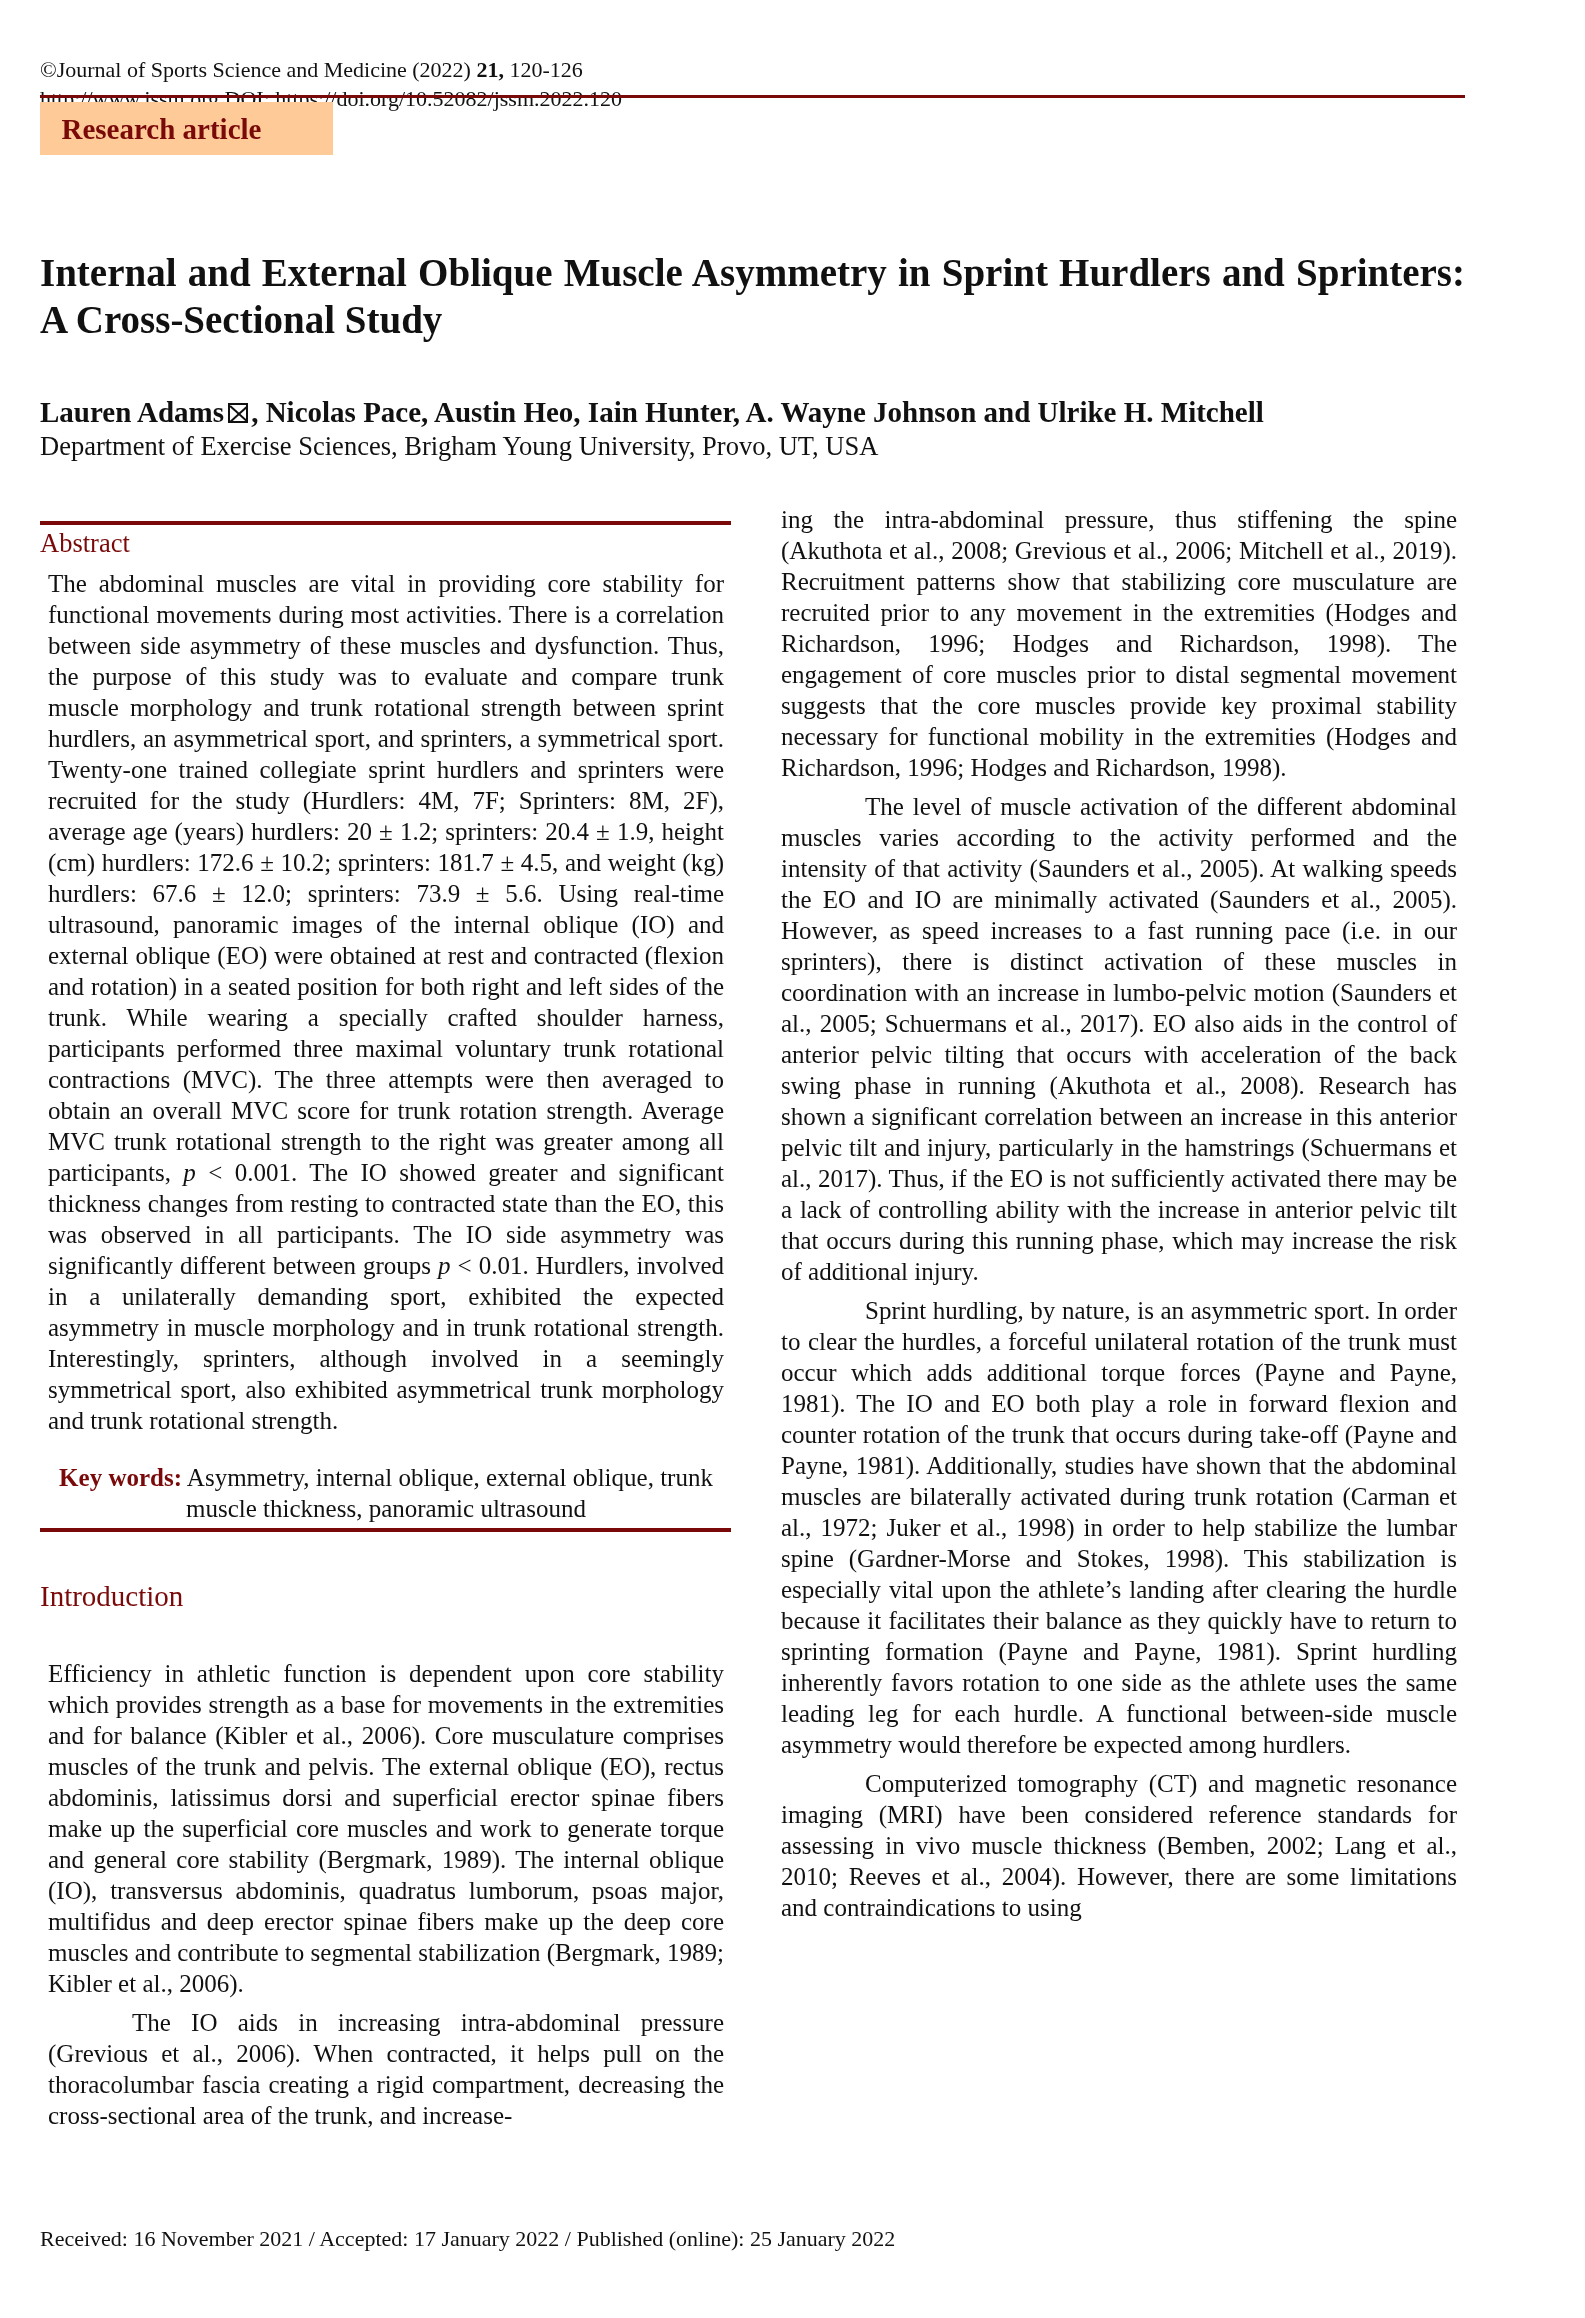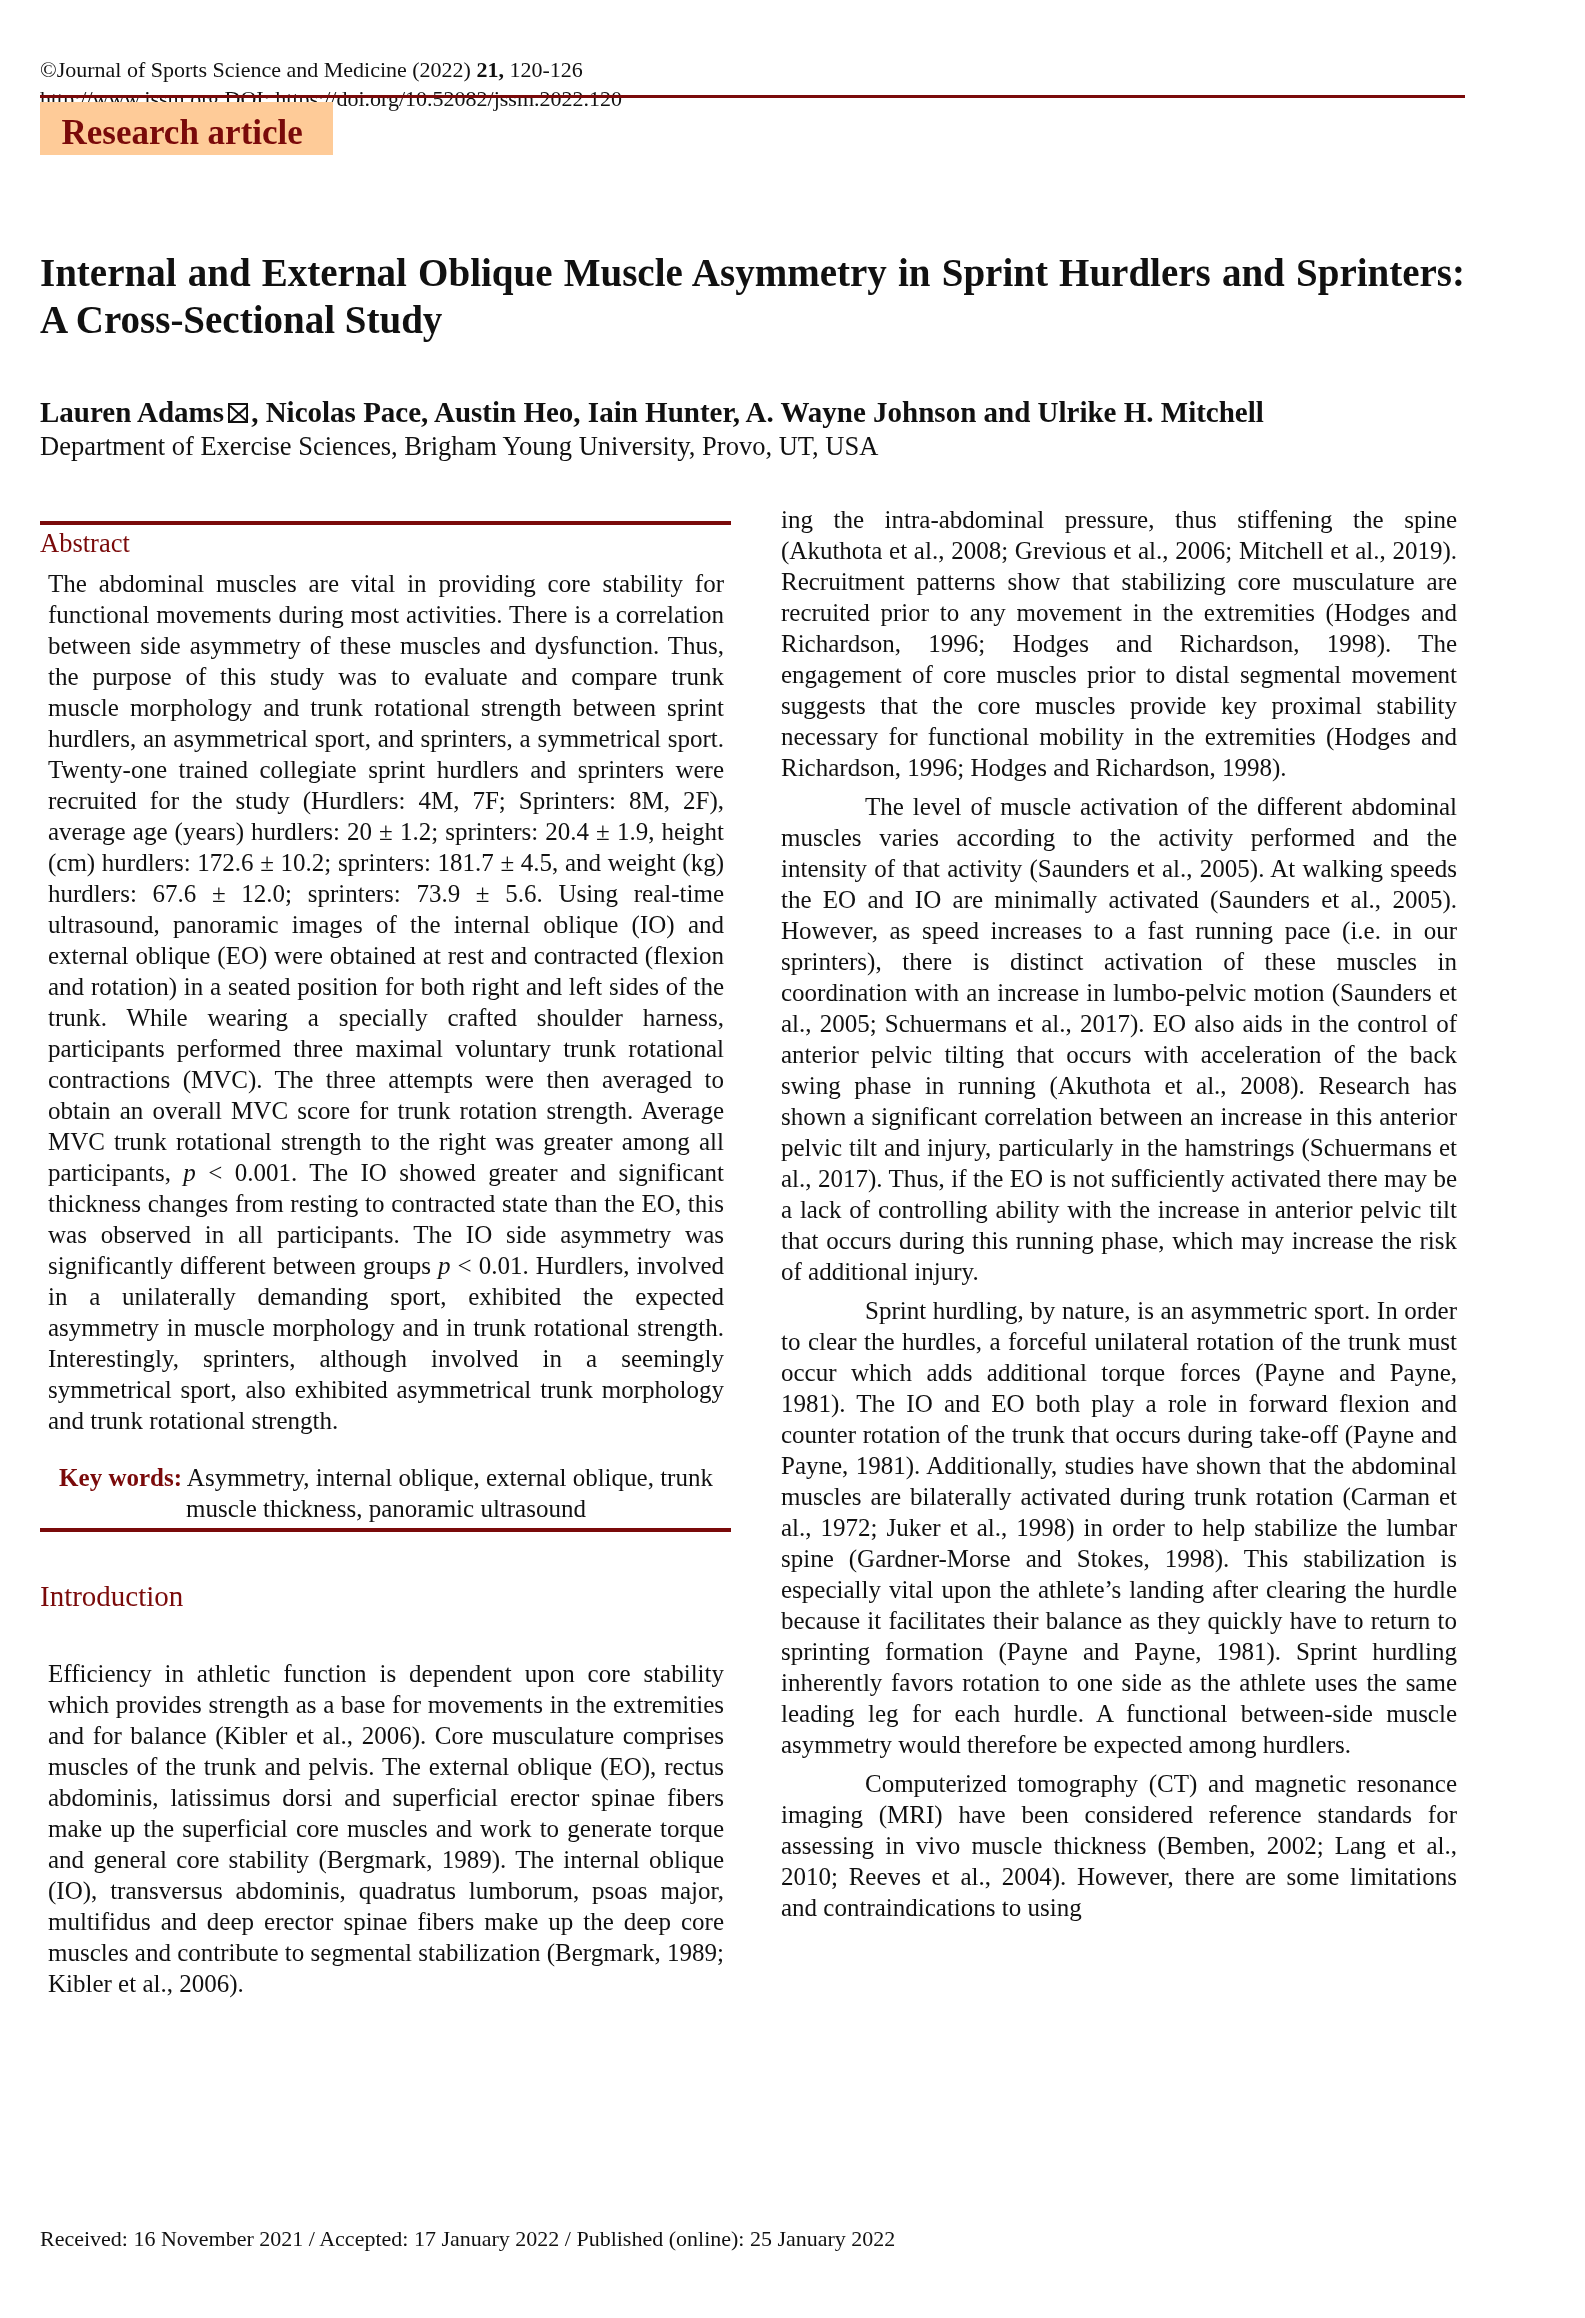--- a/index.html
+++ b/index.html
@@ -3,21 +3,21 @@
 <meta charset="utf-8">
 <style>
   html, body { margin: 0; padding: 0; background: #ffffff; }
   body { width: 1586px; height: 2319px; position: relative; overflow: hidden;
          font-family: "Liberation Serif", serif; color: #111; }
   .abs { position: absolute; }
   .hdr { left: 40px; font-size: 22px; line-height: 29px; margin-top: 45px; }
   .hdr b { font-weight: bold; }
   .toprule { left: 40px; top: 95px; width: 1425px; height: 2.9px; background: #7a0a0a; }
   .tagbox { left: 40px; top: 102px; width: 293px; height: 53px; background: #fecb98; }
-  .tagbox span { position: absolute; left: 21.5px; top: 10.7px; font-size: 35px; font-weight: bold; color: #7a0a0a; }
+  .tagbox span { position: absolute; left: 21.5px; top: 10.7px; font-size: 29px; font-weight: bold; color: #7a0a0a; }
   .title { left: 40px; top: 249px; width: 1425px; font-size: 39px; font-weight: bold; line-height: 47px;
            text-align: justify; text-align-last: left; }
   .authors { left: 40px; top: 395px; font-size: 29px; font-weight: bold; line-height: 34px; white-space: nowrap; }
   .mail { display: inline-block; width: 20px; height: 20px; border: 2.1px solid #111; position: relative;
           vertical-align: -1.4px; margin: 0 2.9px 0 4.3px; box-sizing: border-box; overflow: hidden; }
   .mail:before, .mail:after { content: ""; position: absolute; left: -2.9px; top: 7.2px; width: 24px; height: 2.1px; background: #111; }
   .mail:before { transform: rotate(42deg); }
   .mail:after { transform: rotate(-42deg); }
   .affil { left: 40px; top: 431px; font-size: 26.5px; line-height: 31px; white-space: nowrap; }
   .col { width: 692px; font-size: 25px; line-height: 31px; text-align: justify; hyphens: manual; }
@@ -58,20 +58,21 @@
 </div>
 
 <div class="abs col lcol kw">
     <p style="text-align:center;"><span class="lbl">Key words:</span><span> Asymmetry, internal oblique, external oblique, trunk muscle thickness, panoramic ultrasound</span></p>
   </div>
 <div class="abs rule" style="top:1528px;"></div>
 
 <div class="abs intro-h sechead">Introduction</div>
 <div class="abs col lcol intro-body">
   <p>Efficiency in athletic function is dependent upon core sta­bility which provides strength as a base for movements in the extremities and for balance (Kibler et al., 2006). Core musculature comprises muscles of the trunk and pelvis. The external oblique (EO), rectus abdominis, latissimus dorsi and superficial erector spinae fibers make up the su­perficial core muscles and work to generate torque and general core stability (Bergmark, 1989). The internal oblique (IO), transversus abdominis, quadratus lumborum, psoas major, multifidus and deep erector spinae fibers make up the deep core muscles and contribute to segmental stabilization (Bergmark, 1989; Kibler et al., 2006).</p>
+  <p class="ind">The IO aids in increasing intra-abdominal pressure (Grevious et al., 2006). When contracted, it helps pull on the thoracolumbar fascia creating a rigid compartment, de­creasing the cross-sectional area of the trunk, and increase-</p>
 </div>
 
 <div class="abs col rcol">
   <p>ing the intra-abdominal pressure, thus stiffening the spine (Akuthota et al., 2008; Grevious et al., 2006; Mitchell et al., 2019). Recruitment patterns show that stabilizing core musculature are recruited prior to any movement in the ex­tremities (Hodges and Richardson, 1996; Hodges and Richardson, 1998). The engagement of core muscles prior to distal segmental movement suggests that the core mus­cles provide key proximal stability necessary for functional mobility in the extremities (Hodges and Richardson, 1996; Hodges and Richardson, 1998).</p>
   <p class="ind">The level of muscle activation of the different ab­dominal muscles varies according to the activity performed and the intensity of that activity (Saunders et al., 2005). At walking speeds the EO and IO are minimally activated (Saunders et al., 2005). However, as speed increases to a fast running pace (i.e. in our sprinters), there is distinct ac­tivation of these muscles in coordination with an increase in lumbo-pelvic motion (Saunders et al., 2005; Schuermans et al., 2017). EO also aids in the control of anterior pelvic tilting that occurs with acceleration of the back swing phase in running (Akuthota et al., 2008). Research has shown a significant correlation between an increase in this anterior pelvic tilt and injury, particularly in the hamstrings (Schuermans et al., 2017). Thus, if the EO is not suffi­ciently activated there may be a lack of controlling ability with the increase in anterior pelvic tilt that occurs during this running phase, which may increase the risk of addi­tional injury.</p>
   <p class="ind">Sprint hurdling, by nature, is an asymmetric sport. In order to clear the hurdles, a forceful unilateral rotation of the trunk must occur which adds additional torque forces (Payne and Payne, 1981). The IO and EO both play a role in forward flexion and counter rotation of the trunk that oc­curs during take-off (Payne and Payne, 1981). Addition­ally, studies have shown that the abdominal muscles are bilaterally activated during trunk rotation (Carman et al., 1972; Juker et al., 1998) in order to help stabilize the lum­bar spine (Gardner-Morse and Stokes, 1998). This stabili­zation is especially vital upon the athlete’s landing after clearing the hurdle because it facilitates their balance as they quickly have to return to sprinting formation (Payne and Payne, 1981). Sprint hurdling inherently favors rota­tion to one side as the athlete uses the same leading leg for each hurdle. A functional between-side muscle asymmetry would therefore be expected among hurdlers.</p>
   <p class="ind">Computerized tomography (CT) and magnetic res­onance imaging (MRI) have been considered reference standards for assessing in vivo muscle thickness (Bemben, 2002; Lang et al., 2010; Reeves et al., 2004). However, there are some limitations and contraindications to using</p>
 </div>
 
 <div class="abs footer">Received: 16 November 2021 / Accepted: 17 January 2022 / Published (online): 25 January 2022</div>

